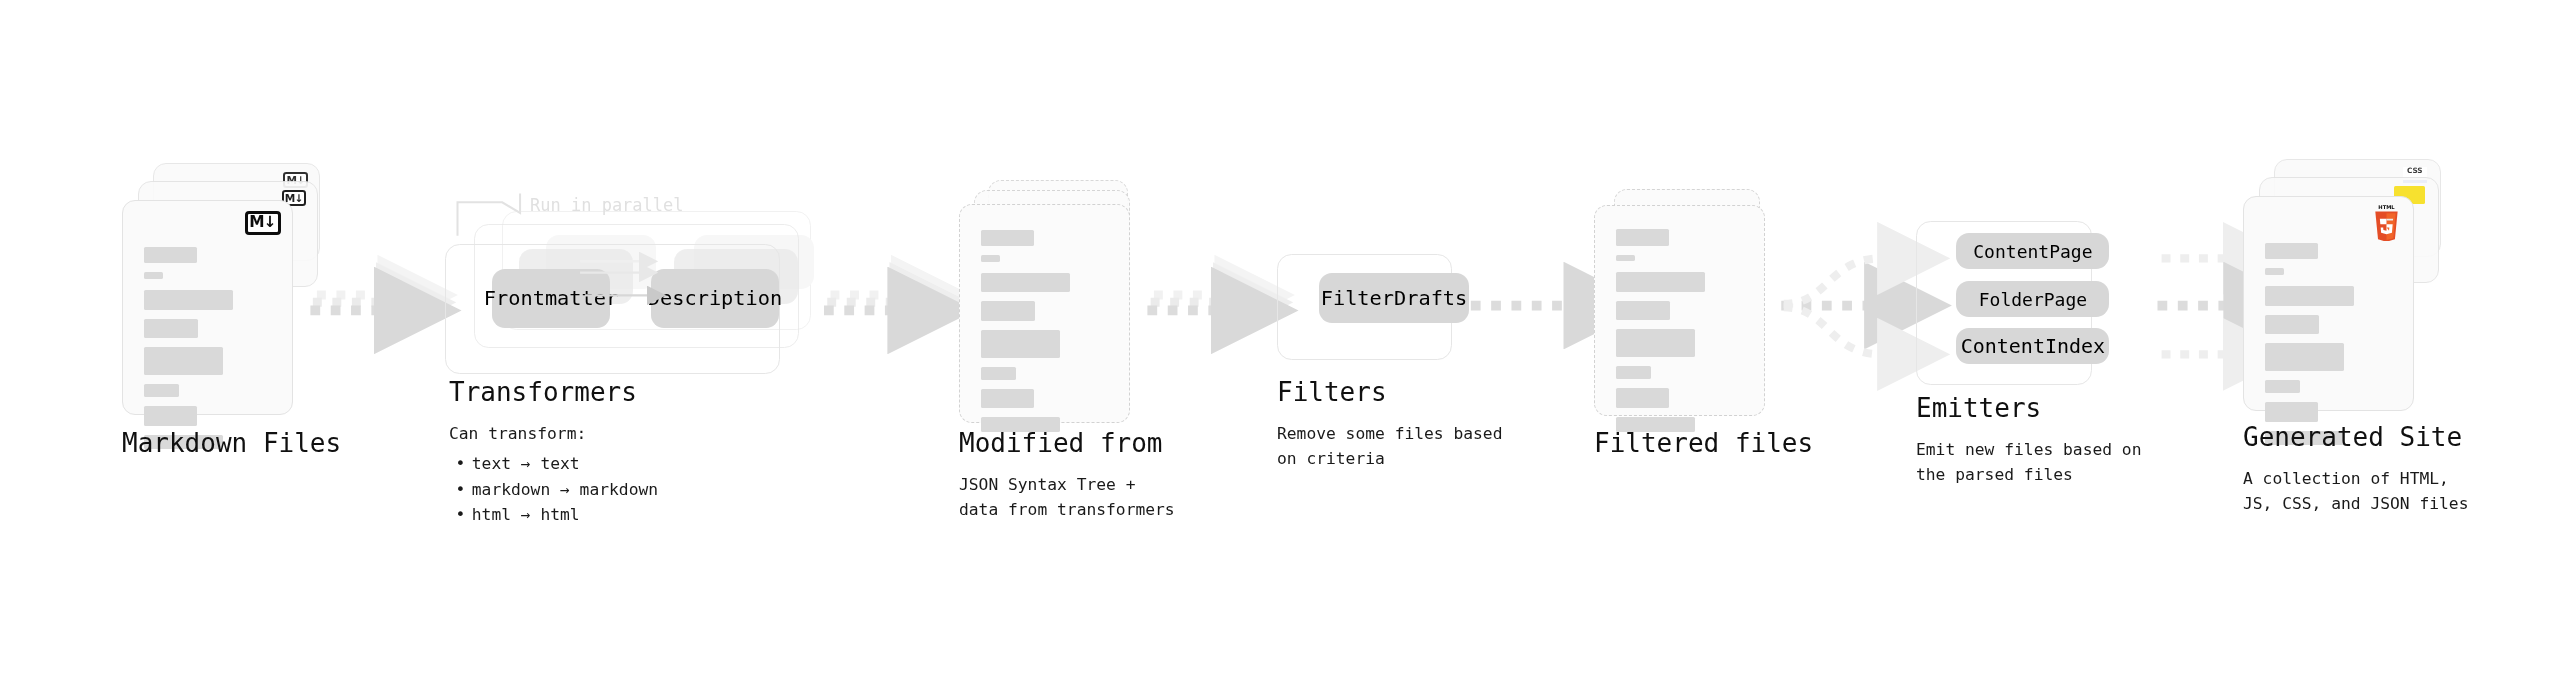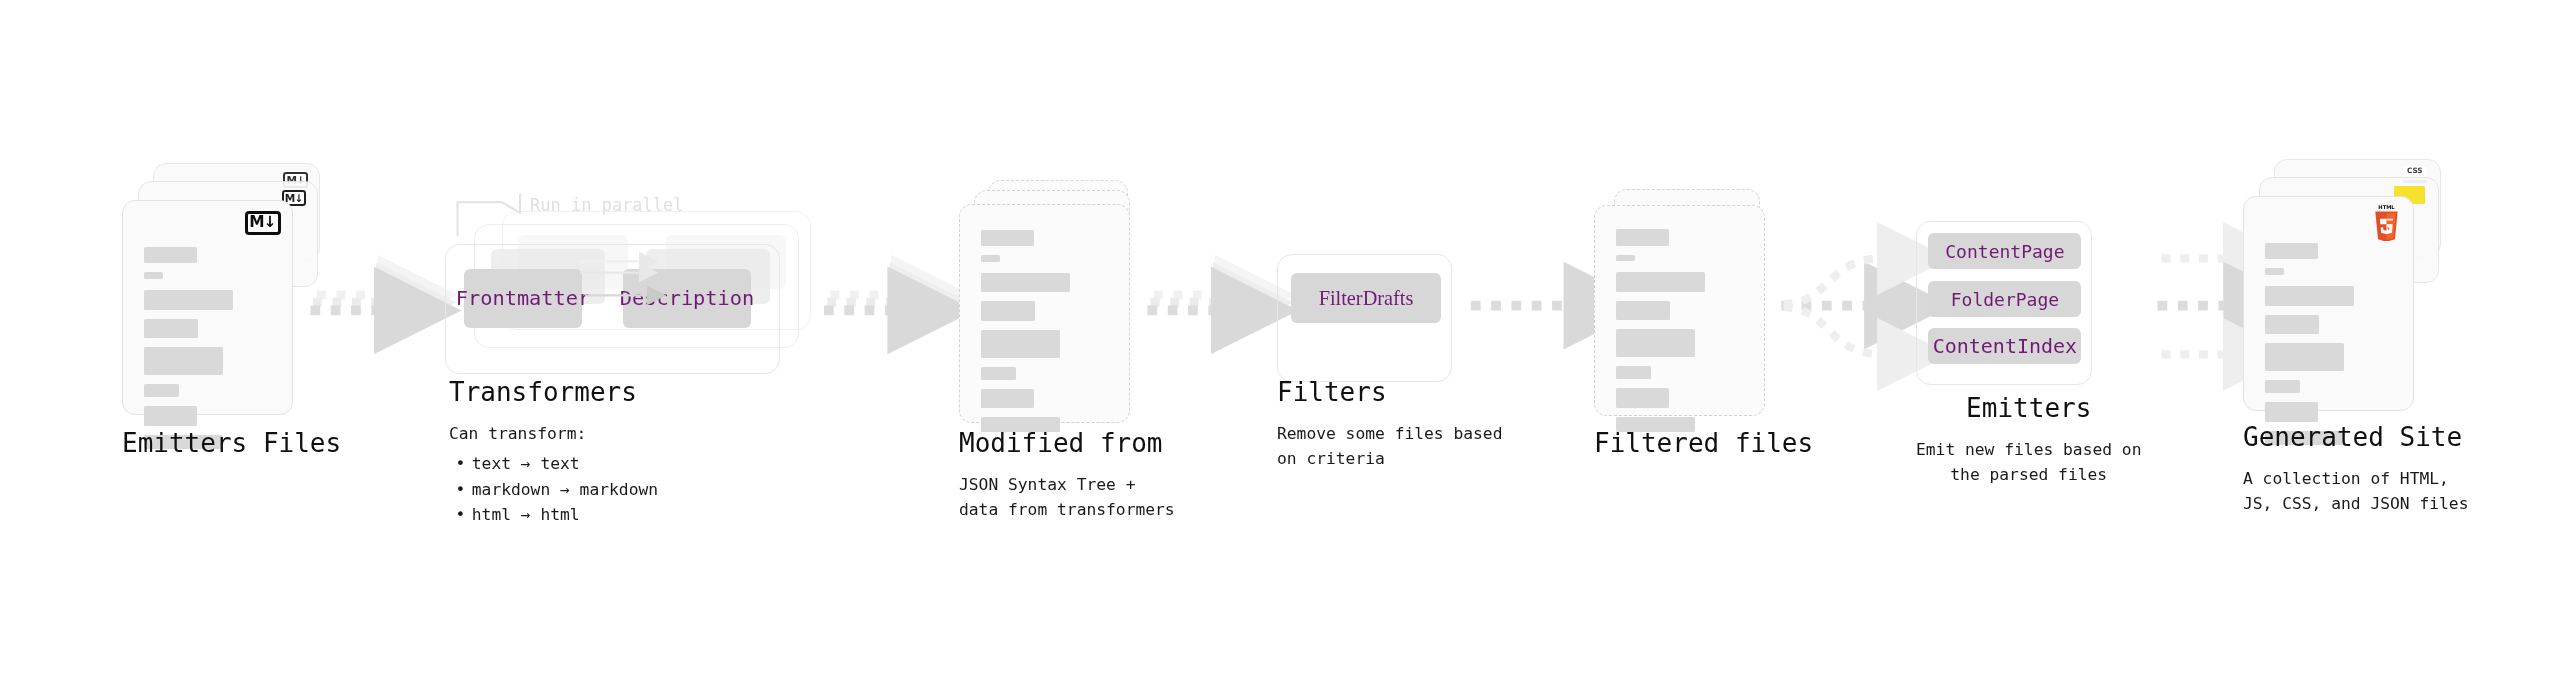--- a/index.html
+++ b/index.html
@@ -56,24 +56,24 @@
   .group{
     position:absolute;
     border:1.6px solid #e6e6e6;
     border-radius:14.6px;
     background:transparent;
     box-sizing:border-box;
   }
   .chip{
     position:absolute;
     background:#d7d7d7;
-    border-radius:6px;
+    border-radius:13px;
     display:flex;align-items:center;justify-content:center;
-    font-size:20.3px;color:#701a75;
-    box-sizing:border-box;white-space:nowrap;
+    font-size:20.3px;color:#000000;
+    box-sizing:border-box;white-space:nowrap;margin-left:28px;
   }
   .chip.ghost{background:#e9e9e9;}
   .chip.ghost2{background:#f1f1f1;}
 
   
   .caption{position:absolute;}
   .cap-title{
     font-size:26px;color:#101010;white-space:nowrap;line-height:1.1;
   }
   .cap-sub{
@@ -161,21 +161,21 @@
         <div class="bar" style="width:89px;height:19.5px;"></div>
         <div class="bar" style="width:54px;height:19.5px;"></div>
         <div class="bar" style="width:79px;height:28px;"></div>
         <div class="bar" style="width:35px;height:13px;"></div>
         <div class="bar" style="width:53px;height:19.5px;"></div>
         <div class="bar" style="width:79px;height:14.6px;"></div>
       </div>
     </div>
   </div>
   <div class="caption" style="left:122px;top:429px;">
-    <div class="cap-title">Emitters Files</div>
+    <div class="cap-title">Markdown Files</div>
   </div>
 
   <div class="groupstack" style="left:445px;top:211px;width:382px;height:146px;">
     <div class="group" style="left:57px;top:0px;width:309px;height:119px;opacity:.55;">
       <div class="chip ghost2" style="left:14.6px;top:23px;width:110px;height:54px;"></div>
       <div class="chip ghost2" style="left:163px;top:23px;width:120px;height:54px;"></div>
     </div>
     <div class="group" style="left:29px;top:13px;width:325px;height:124px;opacity:.75;">
       <div class="chip ghost" style="left:16.3px;top:24.4px;width:114px;height:55px;"></div>
       <div class="chip ghost" style="left:171px;top:24.4px;width:124px;height:55px;"></div>
@@ -227,21 +227,21 @@
       </div>
     </div>
   </div>
   <div class="caption" style="left:959px;top:429px;">
     <div class="cap-title">Modified from</div>
     <div class="cap-sub">JSON Syntax Tree +
 data from transformers</div>
   </div>
 
   <div class="groupstack" style="left:1277px;top:254px;width:187px;height:106px;">
-    <div class="group" style="left:0px;top:0px;width:175px;height:128px;font-family:Liberation Serif, serif;">
+    <div class="group" style="left:0px;top:0px;width:175px;height:106px;">
       <div class="chip" style="left:13px;top:18px;width:150px;height:50px;">FilterDrafts</div>
     </div>
   </div>
   <div class="caption" style="left:1277px;top:378px;">
     <div class="cap-title">Filters</div>
     <div class="cap-sub">Remove some files based
 on criteria</div>
   </div>
 
   <div class="cardstack" style="left:1594px;top:189px;width:203px;height:236px;">
@@ -263,21 +263,21 @@
     <div class="cap-title">Filtered files</div>
   </div>
 
   <div class="groupstack" style="left:1916px;top:221px;width:203px;height:171px;">
     <div class="group" style="left:0px;top:0px;width:176px;height:164px;">
       <div class="chip" style="left:11.4px;top:11.4px;width:153px;height:36px;font-size:18px;">ContentPage</div>
       <div class="chip" style="left:11.4px;top:59px;width:153px;height:36px;font-size:18px;">FolderPage</div>
       <div class="chip" style="left:11.4px;top:106px;width:153px;height:36px;font-size:20px;">ContentIndex</div>
     </div>
   </div>
-  <div class="caption" style="left:1916px;top:394px;text-align:center;">
+  <div class="caption" style="left:1916px;top:394px;">
     <div class="cap-title">Emitters</div>
     <div class="cap-sub">Emit new files based on
 the parsed files</div>
   </div>
 
   <div class="cardstack" style="left:2243px;top:159px;width:211px;height:252px;">
     <div class="card back2" style="left:31px;top:0px;width:167px;height:98px;">
       <div class="badge css-badge" style="right:13px;top:6.5px;">CSS</div>
     </div>
     <div class="card back1" style="left:16.3px;top:18px;width:180px;height:106px;">

